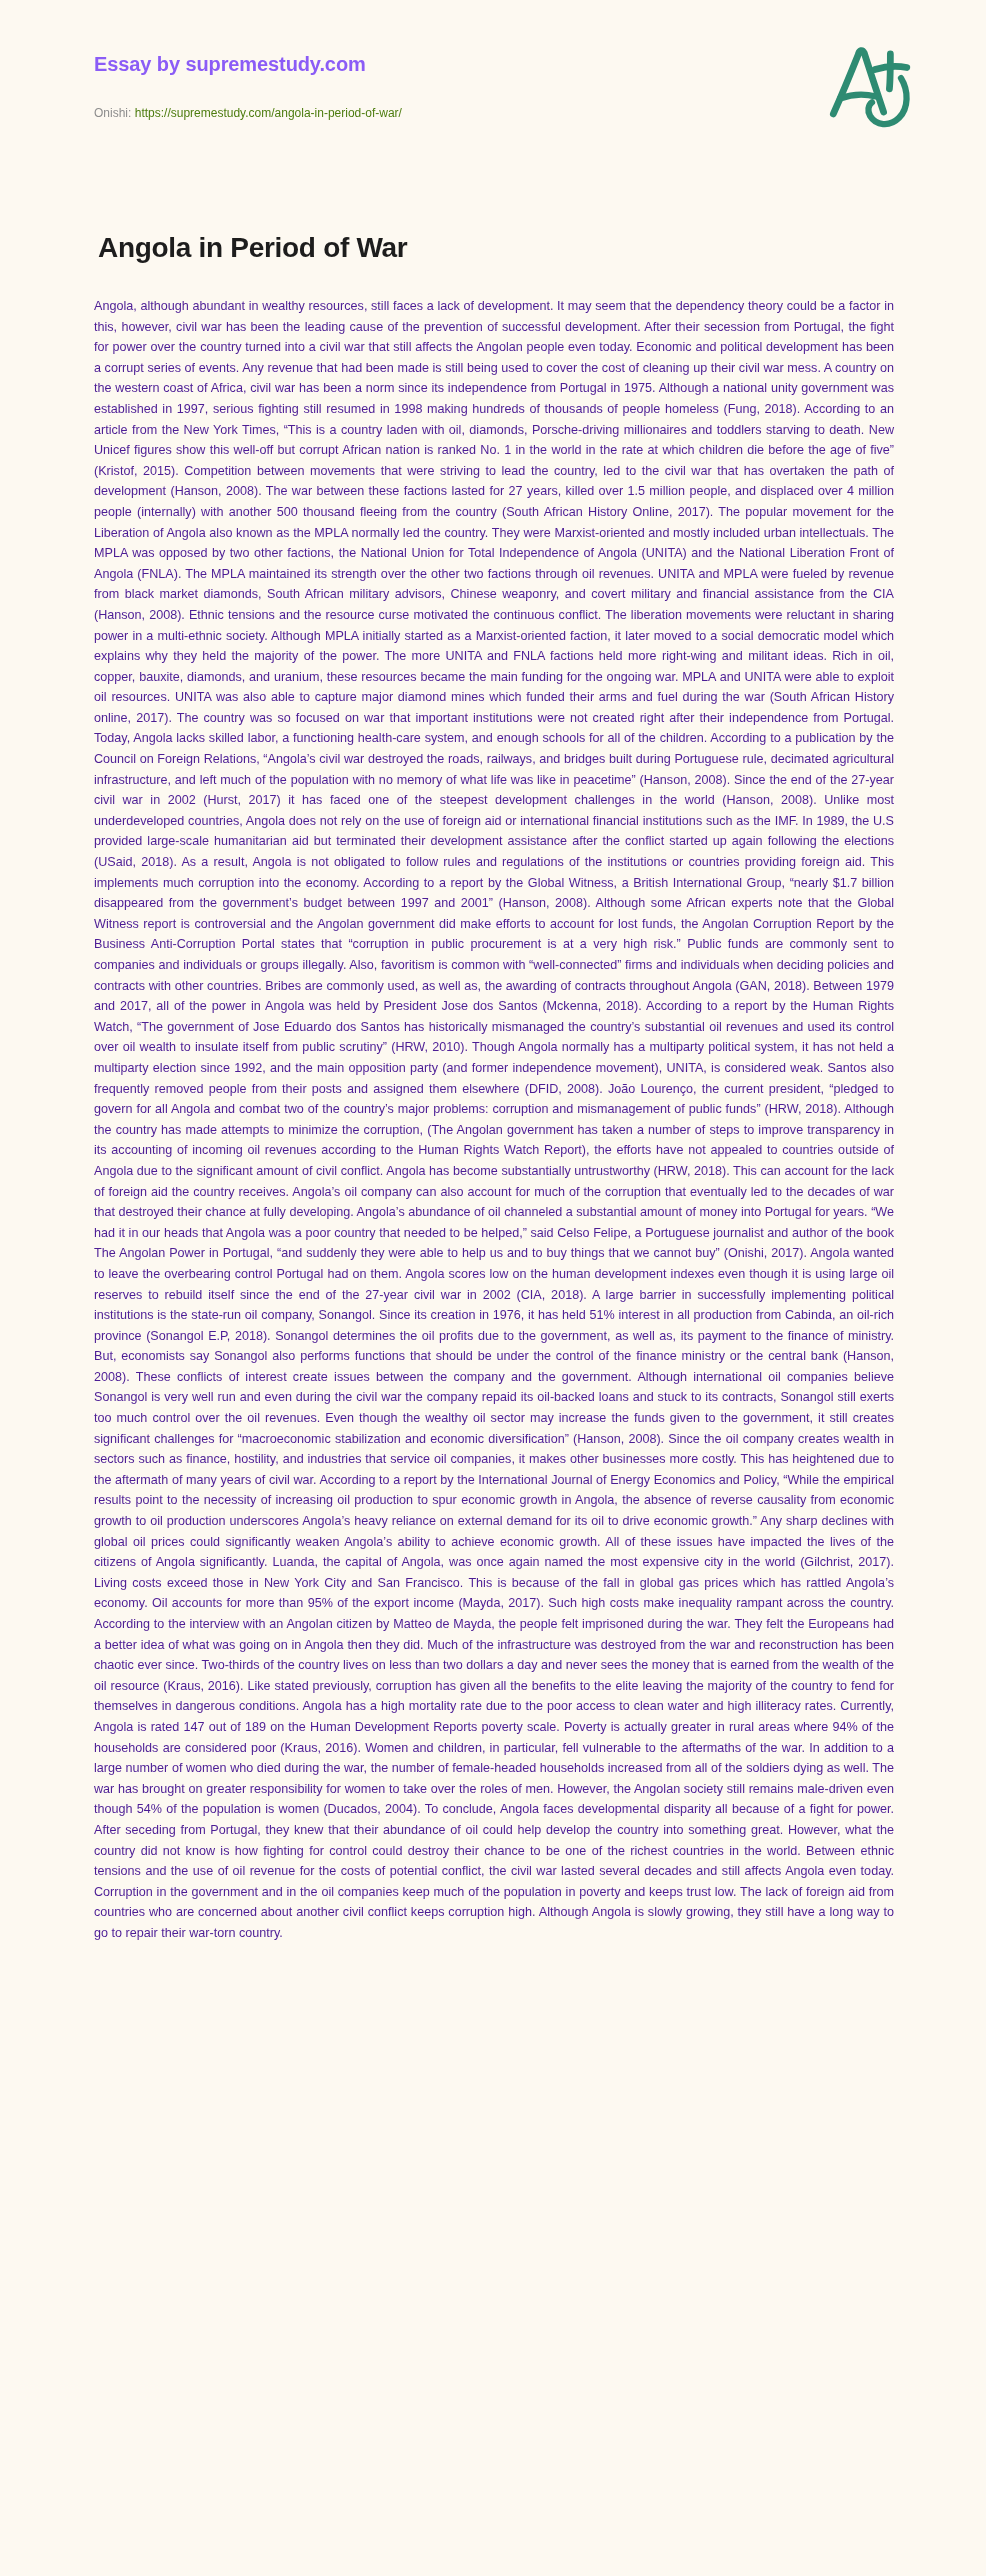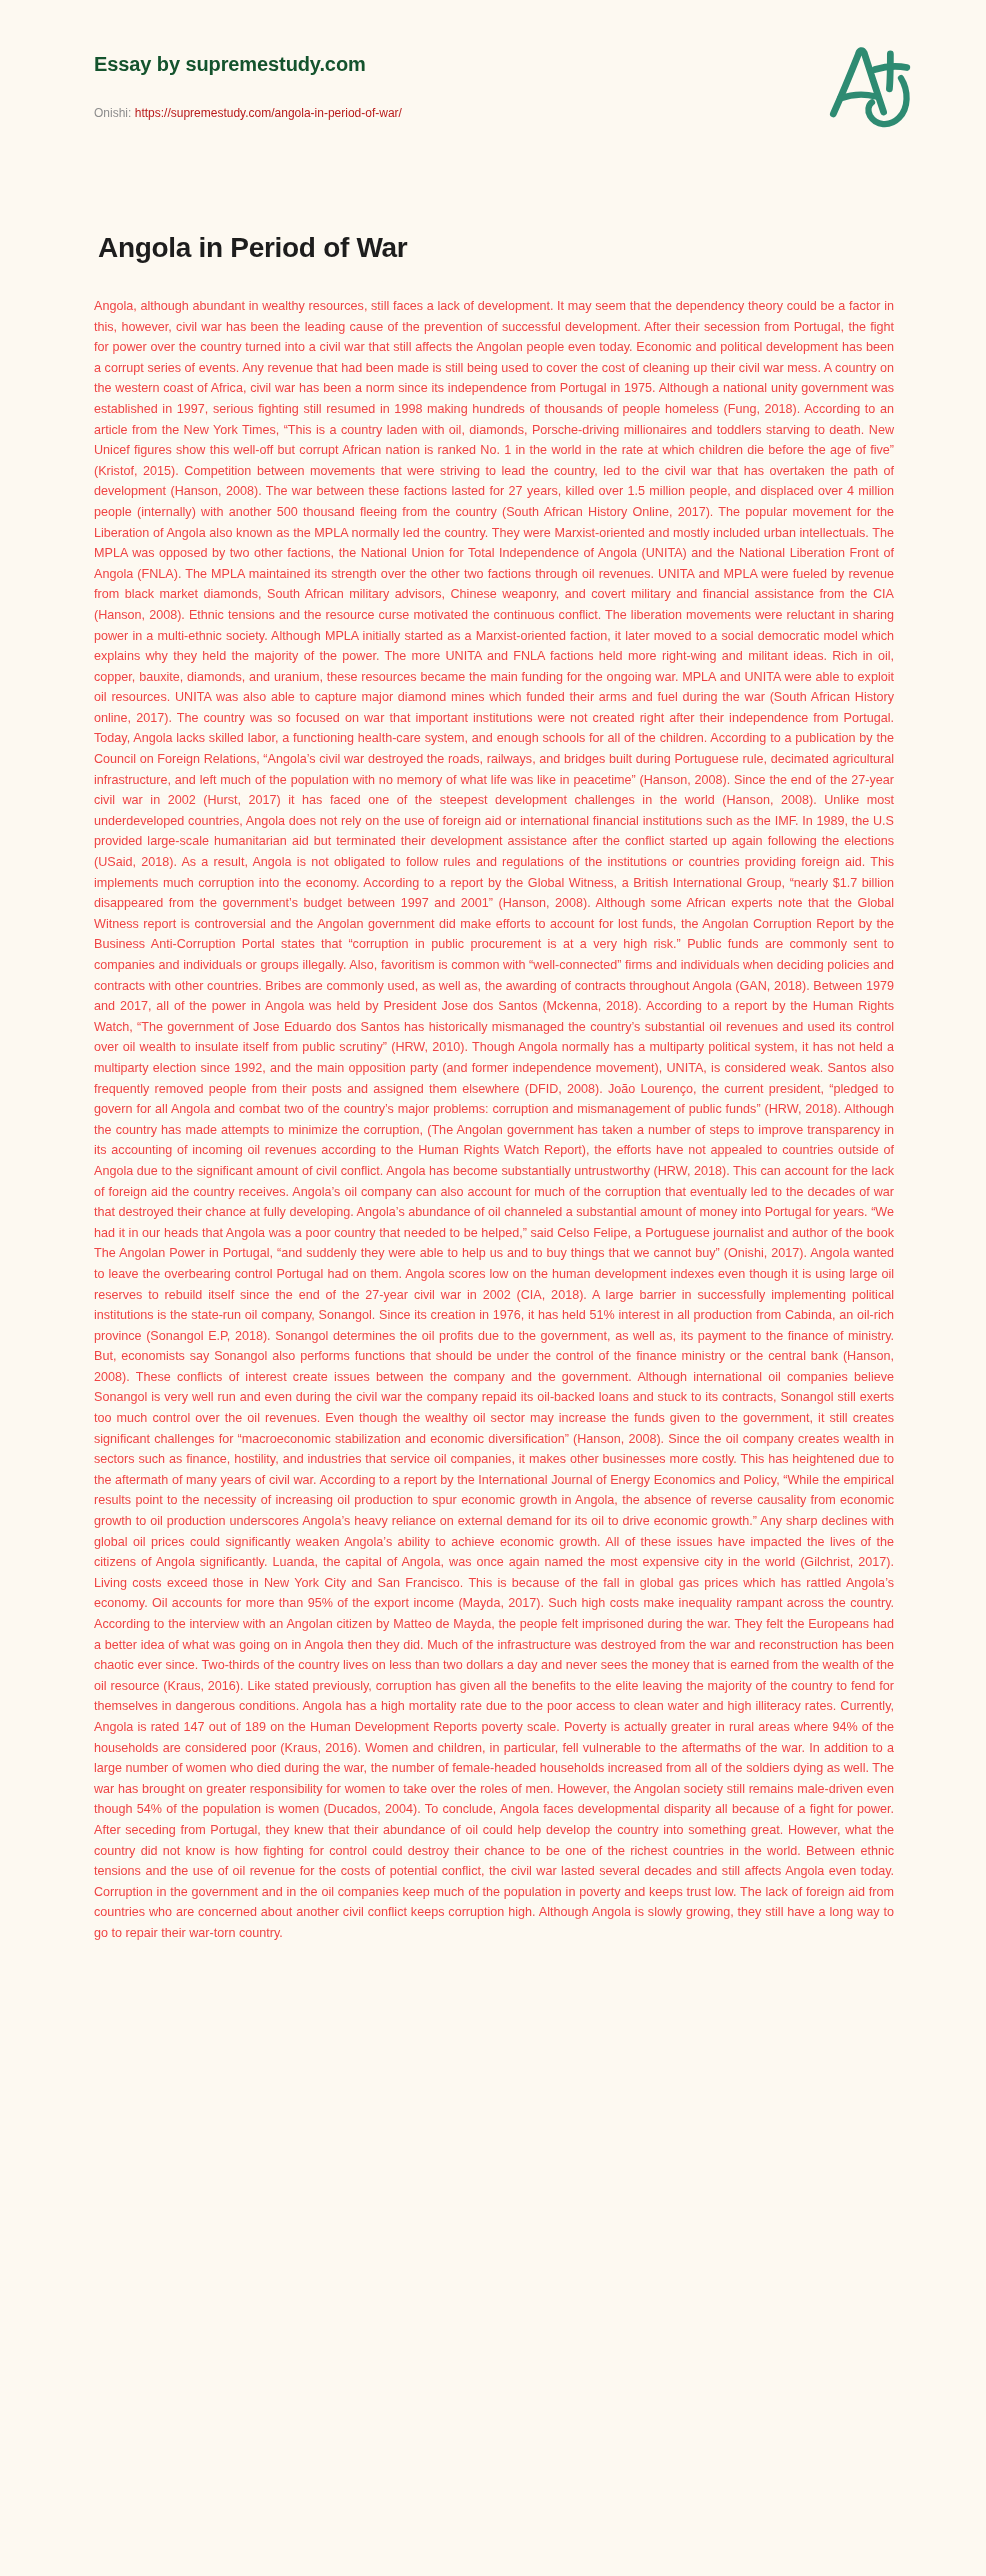--- a/index.html
+++ b/index.html
@@ -27,34 +27,34 @@
     padding: 0 75px;
     height: 154px;
     box-sizing: border-box;
   }
   .brand-line {
     position: absolute;
     left: 94px;
     top: 53px;
     font-size: 20px;
     font-weight: bold;
-    color: #14532d;
+    color: #8b5cf6;
     letter-spacing: -0.1px;
     white-space: nowrap;
   }
   .source-line {
     position: absolute;
     left: 94px;
     top: 106px;
     font-size: 12px;
     color: #8d8d8d;
     white-space: nowrap;
   }
   .source-url {
-    color: #b91c1c;
+    color: #4d7c0f;
     text-decoration: none;
   }
   .logo {
     position: absolute;
     right: 56px;
     top: 25px;
     width: 116px;
     height: 116px;
   }
 
@@ -75,21 +75,21 @@
   .article {
     position: absolute;
     left: 94px;
     top: 296px;
     width: 800px;
   }
   .article p {
     margin: 0 0 13.5px 0;
     font-size: 12.6px;
     line-height: 20.6px;
-    color: #ef4444;
+    color: #4c1d95;
     text-align: justify;
     text-justify: inter-word;
     font-weight: 400;
   }
   .article p:last-child {
     margin-bottom: 0;
   }
 </style>
 </head>
 <body>

